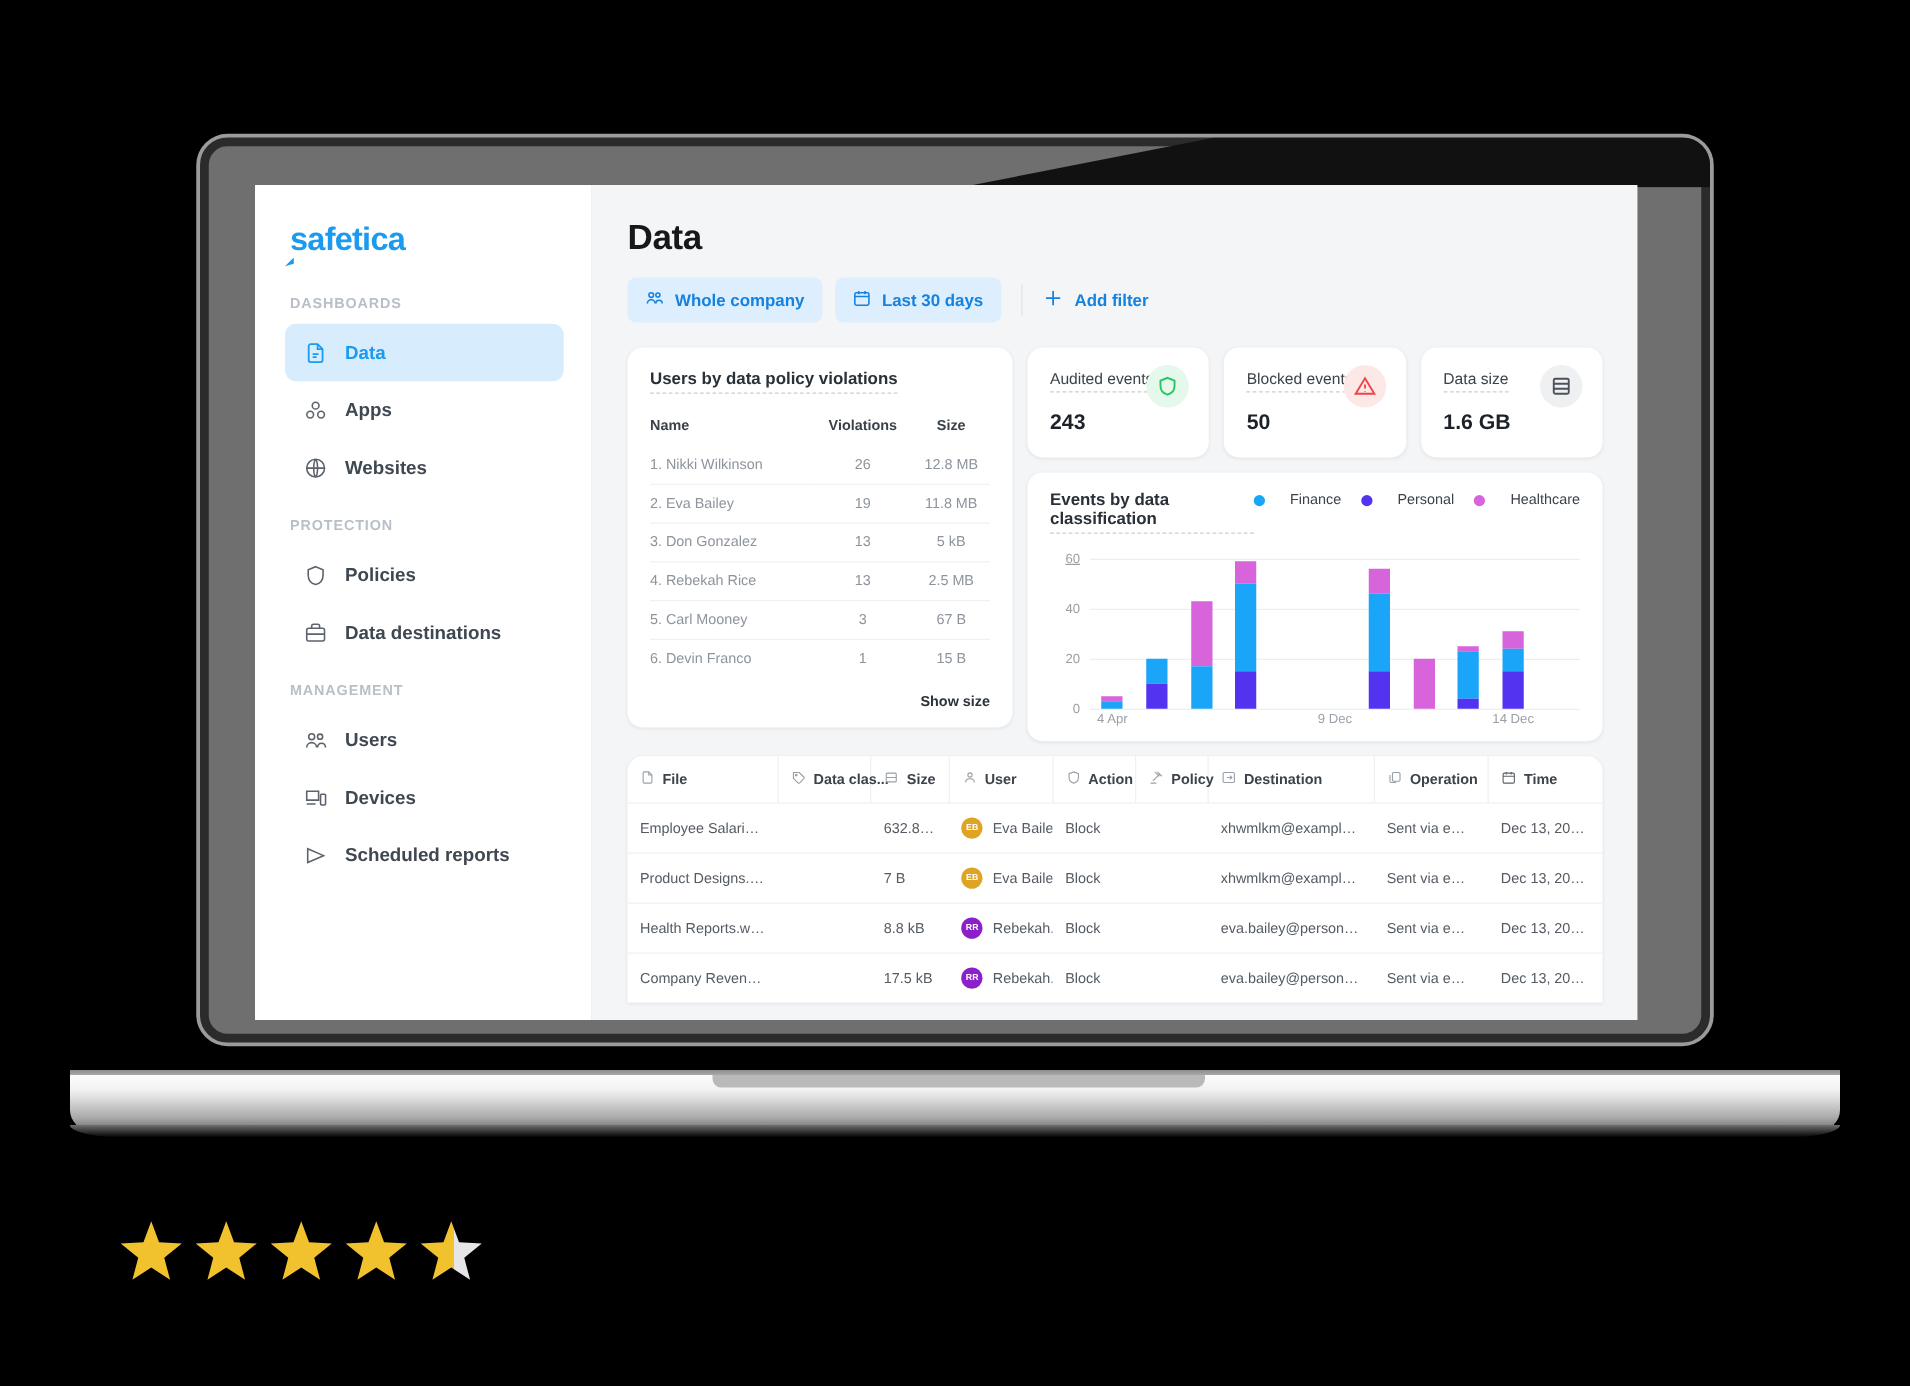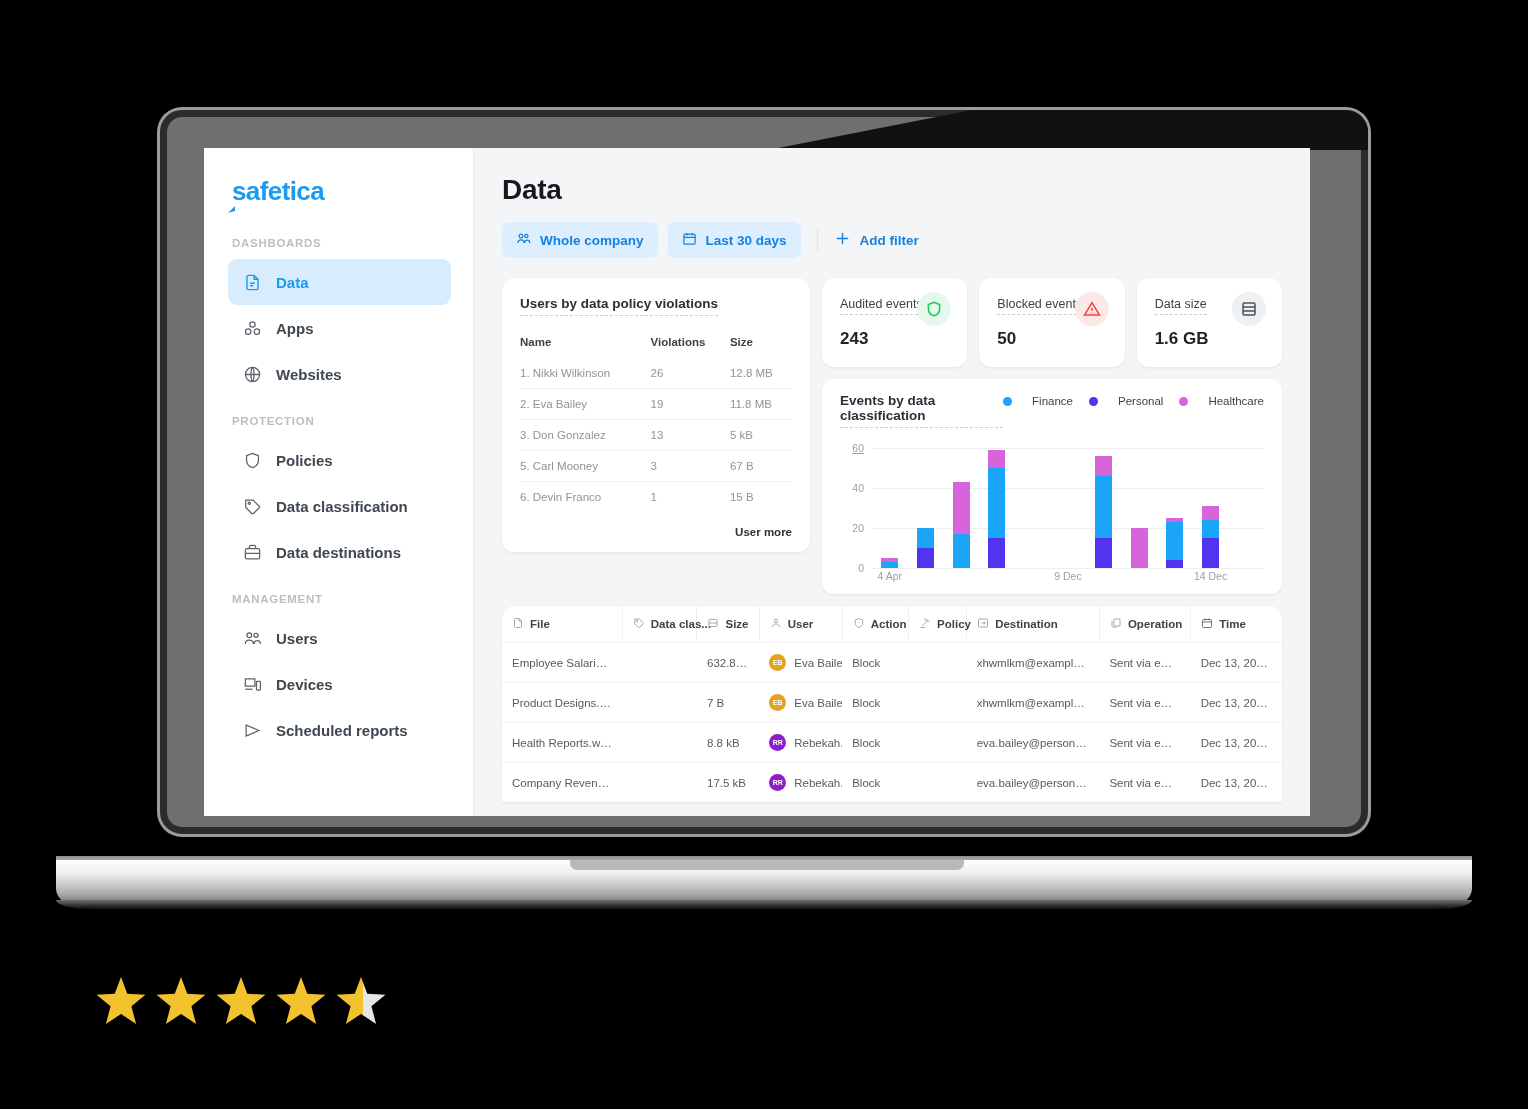--- a/index.html
+++ b/index.html
@@ -87,21 +87,21 @@
   .right-col { flex:1; display:flex; flex-direction:column; gap:12px; }
 
   .card-title {
     font-size:13.5px; font-weight:700; color:#2a3038;
     border-bottom: 1.5px dashed #c9ced4; display:inline-block; padding-bottom:4px;
   }
 
   .users-card { padding: 16px 18px 12px 18px; }
   table.u { width:100%; border-collapse:collapse; margin-top:14px; }
   table.u th { font-size:11.5px; font-weight:700; color:#3b424a; padding: 6px 0 10px; text-align:left; }
-  table.u th.r, table.u td.r { text-align:left; }
+  table.u th.r, table.u td.r { text-align:center; }
   table.u td { font-size:11.5px; color:#8d949c; padding: 9px 0; border-top:1px solid #f0f1f3; }
   table.u tr:first-child td { border-top:none; }
   .showmore { text-align:right; font-size:11.5px; font-weight:700; color:#2c323a; padding: 14px 0 2px; cursor:pointer; }
 
   .kpis { display:flex; gap:12px; }
   .kpi { flex:1; padding: 16px 18px 18px; position:relative; min-height:82px; }
   .kpi .lbl { font-size:12.5px; color:#3b424a; border-bottom:1.5px dashed #c9ced4; display:inline-block; padding-bottom:3px; }
   .kpi .val { font-size:17px; font-weight:700; color:#1d2228; margin-top:14px; }
   .kpi .badge { position:absolute; right:16px; top:14px; width:34px; height:34px; border-radius:50%; display:flex; align-items:center; justify-content:center; }
   .badge.green { background:#e4f8ec; }
@@ -198,29 +198,20 @@
         </div>
 
         <div class="nav-group-title" style="margin-top:18px">PROTECTION</div>
         <div class="nav-item">
           <span class="ico">
             <svg viewBox="0 0 24 24" fill="none" stroke="#5c636c" stroke-width="1.6">
                 <path d="M12 3l7.5 3v5.5c0 5-3.2 8.3-7.5 9.5-4.3-1.2-7.5-4.5-7.5-9.5V6z"></path>
               </svg>
           </span>
           <span>Policies</span>
-        </div>
-        <div class="nav-item">
-          <span class="ico">
-            <svg viewBox="0 0 24 24" fill="none" stroke="#5c636c" stroke-width="1.6">
-                <path d="M20.5 13.5l-7 7a2 2 0 0 1-2.8 0l-7.2-7.2V4h9.3l7.7 7.6a1.4 1.4 0 0 1 0 1.9z"></path>
-                <circle cx="8" cy="8" r="1.4"></circle>
-              </svg>
-          </span>
-          <span>Data classification</span>
         </div>
         <div class="nav-item">
           <span class="ico">
             <svg viewBox="0 0 24 24" fill="none" stroke="#5c636c" stroke-width="1.6">
                 <rect x="3" y="7" width="18" height="13" rx="2"></rect>
                 <path d="M8 7V5a2 2 0 0 1 2-2h4a2 2 0 0 1 2 2v2M3 13h18"></path>
               </svg>
           </span>
           <span>Data destinations</span>
         </div>
@@ -313,32 +304,37 @@
                     <td>2. Eva Bailey</td>
                     <td class="r">19</td>
                     <td class="r">11.8 MB</td>
                   </tr>
                   <tr>
                     <td>3. Don Gonzalez</td>
                     <td class="r">13</td>
                     <td class="r">5 kB</td>
                   </tr>
                   <tr>
+                    <td>4. Rebekah Rice</td>
+                    <td class="r">13</td>
+                    <td class="r">2.5 MB</td>
+                  </tr>
+                  <tr>
                     <td>5. Carl Mooney</td>
                     <td class="r">3</td>
                     <td class="r">67 B</td>
                   </tr>
                   <tr>
                     <td>6. Devin Franco</td>
                     <td class="r">1</td>
                     <td class="r">15 B</td>
                   </tr>
                 </tbody>
               </table>
-              <div class="showmore">User more</div>
+              <div class="showmore">Show size</div>
             </div>
           </div>
 
           <div class="right-col">
             <div class="kpis">
               <div class="card kpi">
                 <div class="lbl">Audited events</div>
                 <div class="val">243</div>
                 <div class="badge green">
                   <svg width="18" height="18" viewBox="0 0 24 24" fill="none" stroke="#22c55e" stroke-width="2">

